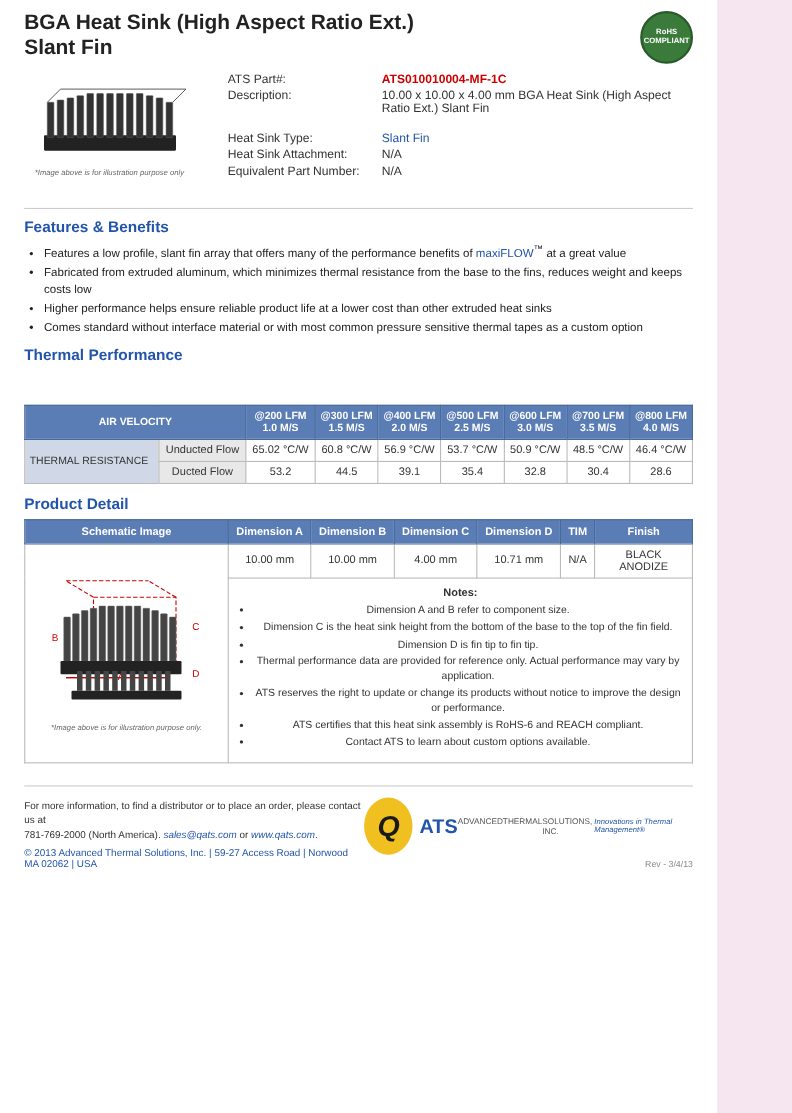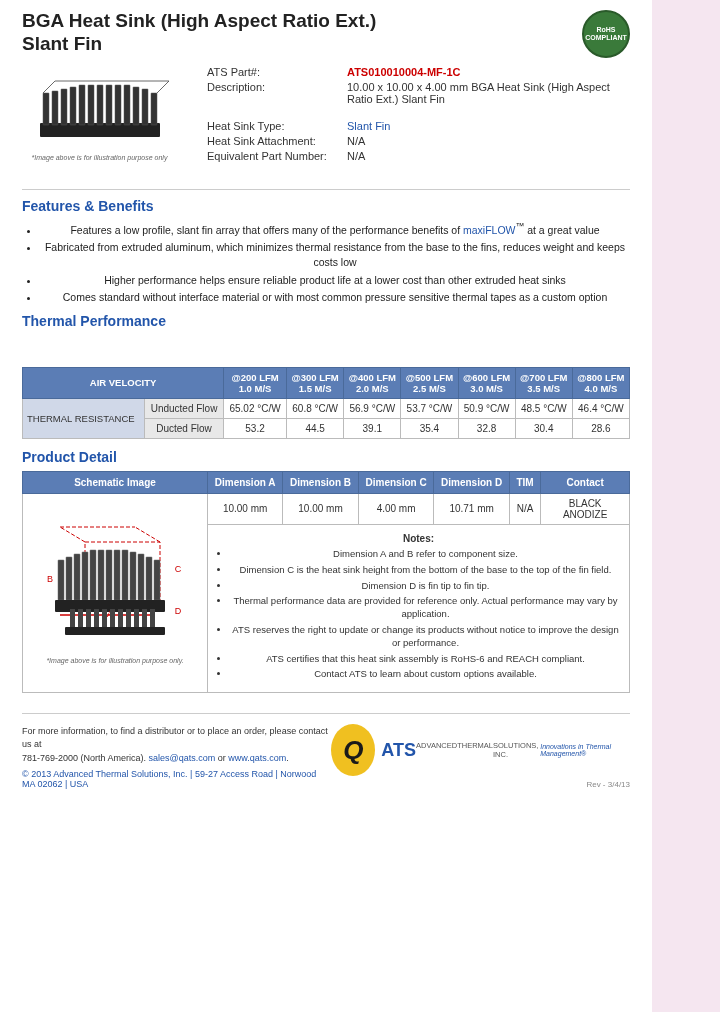--- a/index.html
+++ b/index.html
@@ -107,21 +107,20 @@
       font-size: 14px;
       font-weight: bold;
       color: #2255aa;
       margin-bottom: 6px;
       margin-top: 8px;
     }
     
     .bullets {
       padding-left: 18px;
       margin-bottom: 8px;
-      text-align: center;
     }
     .bullets li {
       margin-bottom: 3px;
       font-size: 10.5px;
       line-height: 1.4;
       color: #222;
     }
     .inline-link { color: #2255aa; }
     
     .thermal-table {
@@ -213,21 +212,21 @@
       display: flex;
       justify-content: space-between;
       align-items: flex-end;
     }
     .footer-text {
       font-size: 9px;
       color: #333;
       max-width: 420px;
       line-height: 1.5;
     }
-    .footer-link { color: #2255aa; }
+    .footer-link { color: #2255aa; font-style: italic; }
     .footer-copyright {
       font-size: 9px;
       color: #2255aa;
       margin-top: 4px;
     }
     .ats-logo {
       display: flex;
       align-items: center;
       gap: 6px;
     }
@@ -408,21 +407,21 @@
   <div class="section-title">Product Detail</div>
   <table class="product-detail-table">
     <thead>
       <tr>
         <th>Schematic Image</th>
         <th>Dimension A</th>
         <th>Dimension B</th>
         <th>Dimension C</th>
         <th>Dimension D</th>
         <th>TIM</th>
-        <th>Contact</th>
+        <th>Finish</th>
       </tr>
     </thead>
     <tbody>
       <tr>
         <td class="schematic-cell" rowspan="2">
           
           <svg class="schematic-image-svg" viewBox="0 0 170 130">
 
             <g stroke="#c00" stroke-width="1" fill="none">
 

